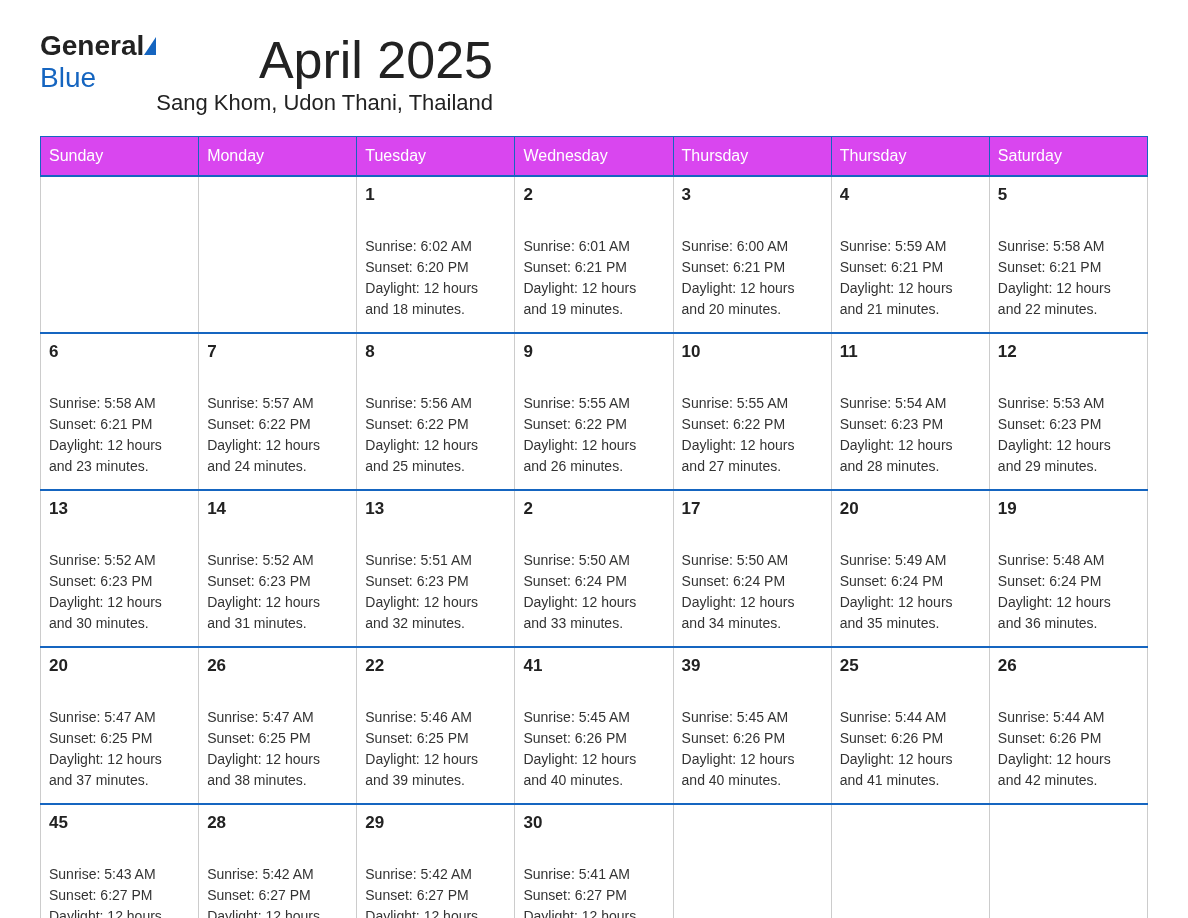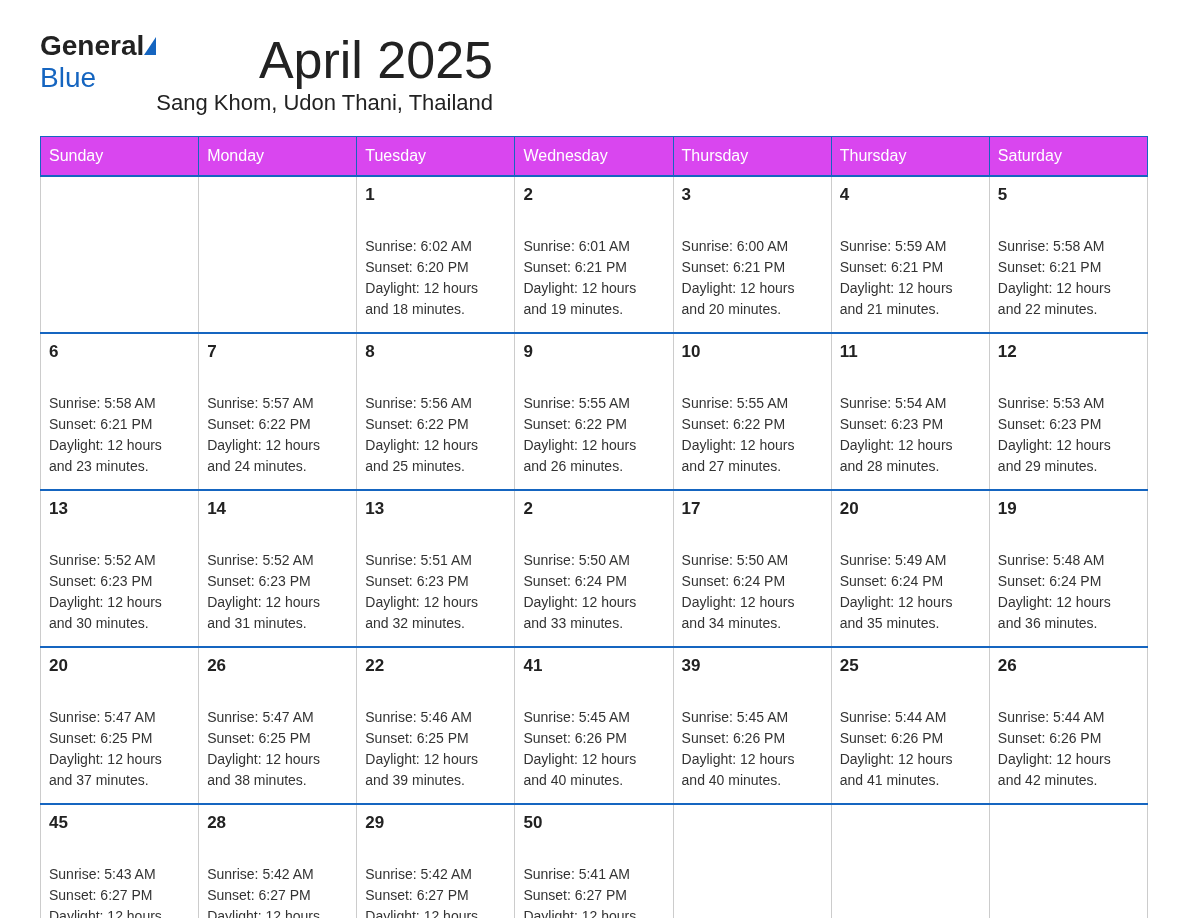--- a/index.html
+++ b/index.html
@@ -249,21 +249,21 @@
         </td>
         <td>
           <span class="day-number">28</span>
           <div class="day-detail">Sunrise: 5:42 AM<br>Sunset: 6:27 PM<br>Daylight: 12 hours<br>and 44 minutes.</div>
         </td>
         <td>
           <span class="day-number">29</span>
           <div class="day-detail">Sunrise: 5:42 AM<br>Sunset: 6:27 PM<br>Daylight: 12 hours<br>and 45 minutes.</div>
         </td>
         <td>
-          <span class="day-number">50</span>
+          <span class="day-number">30</span>
           <div class="day-detail">Sunrise: 5:41 AM<br>Sunset: 6:27 PM<br>Daylight: 12 hours<br>and 46 minutes.</div>
         </td>
         <td class="empty-cell"></td>
         <td class="empty-cell"></td>
         <td class="empty-cell"></td>
       </tr>
     </tbody>
 </table>
 
 </body></html>

